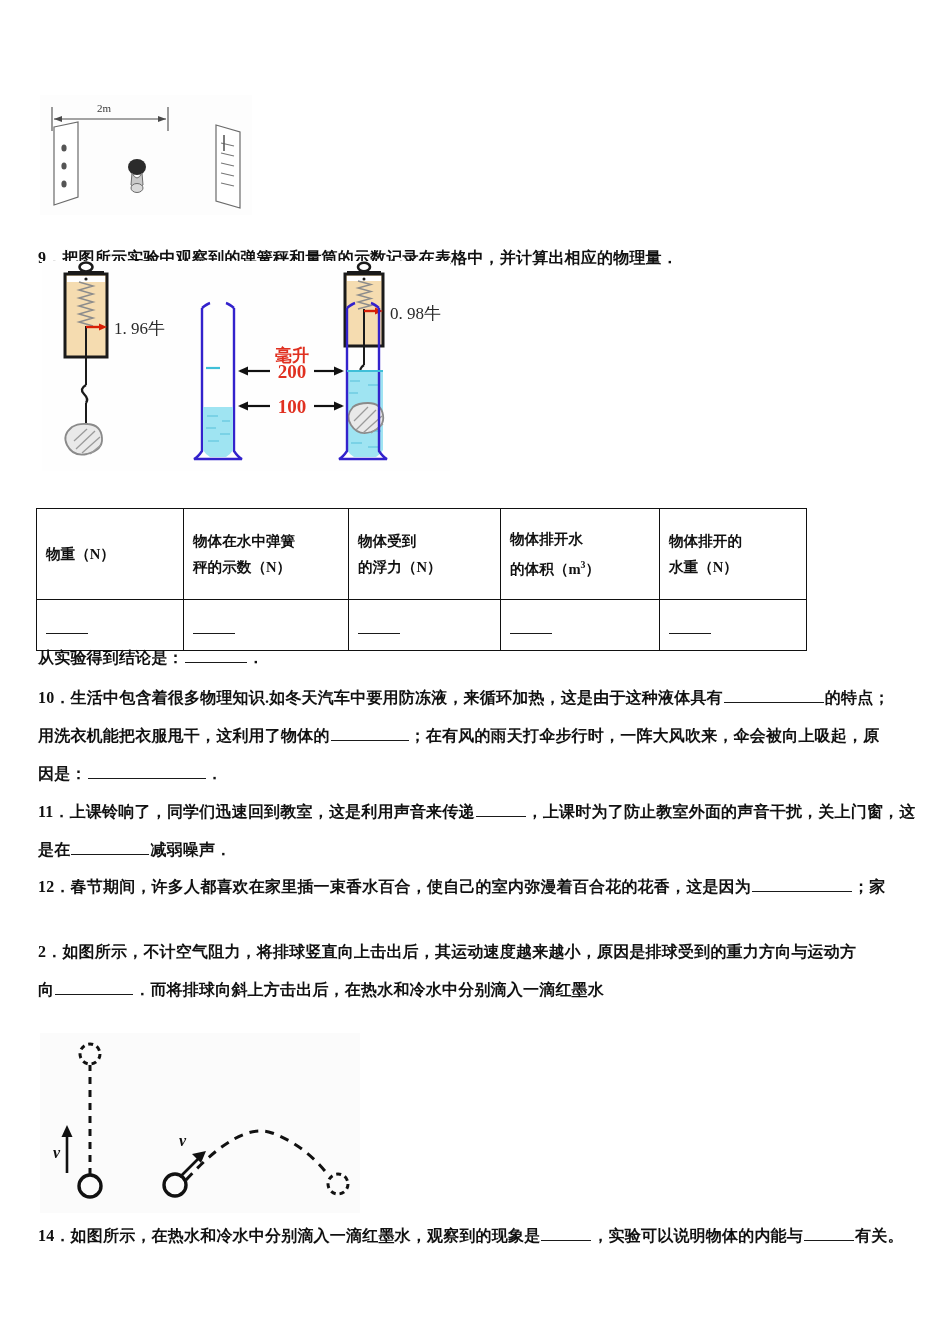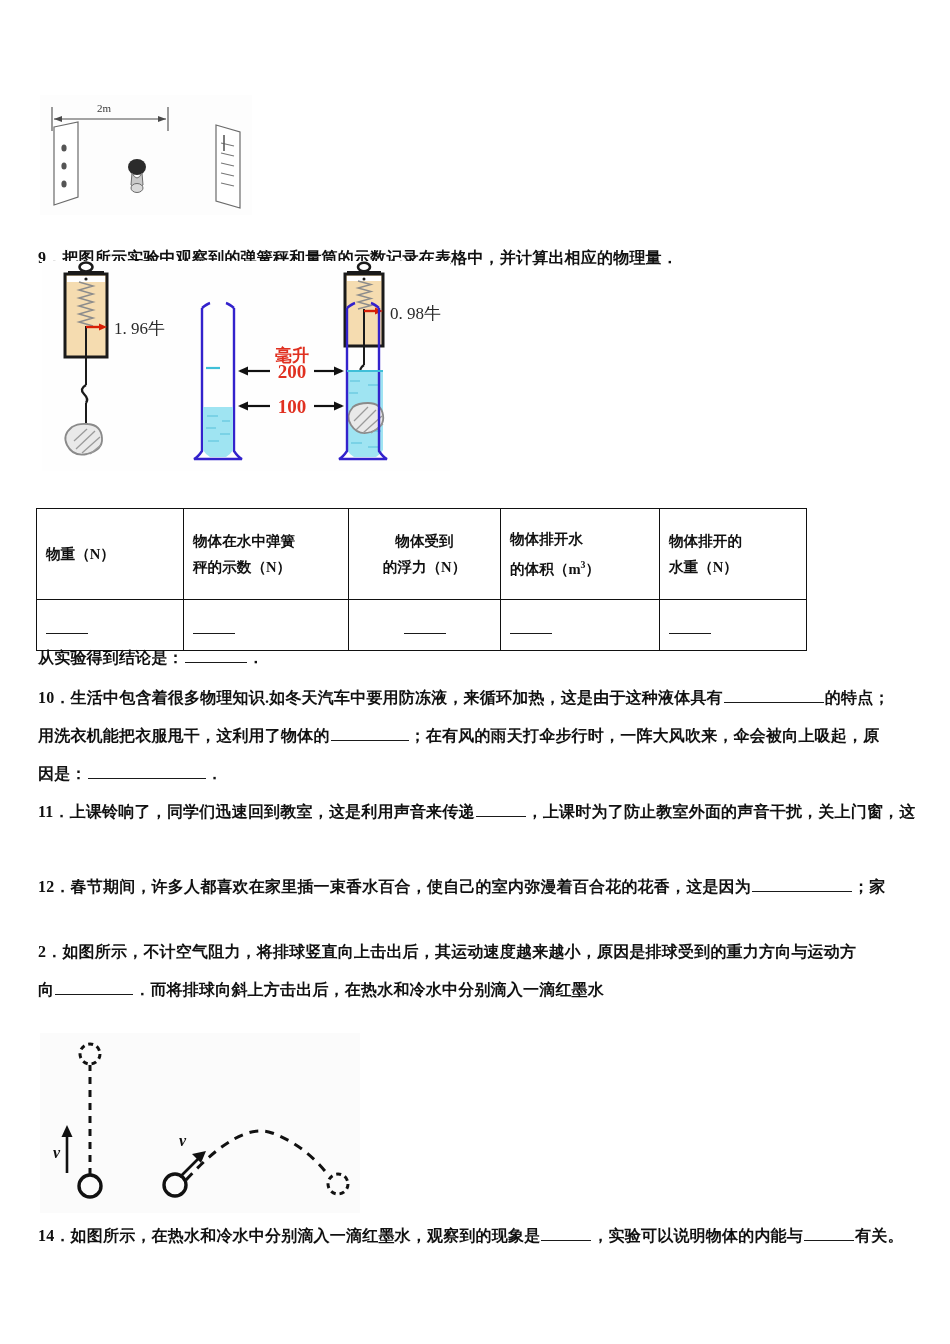--- a/index.html
+++ b/index.html
@@ -95,21 +95,21 @@
   table.data tr.head td { height: 78px; }
   table.data tr.vals td { height: 36px; vertical-align: bottom; padding-bottom: 8px; }
   .cellblank {
     display: inline-block;
     border-bottom: 1.5px solid #1a1a1a;
     width: 42px;
     height: 0.75em;
   }
   .c1 { width: 128px; }
   .c2 { width: 146px; }
-  .c3 { width: 133px; text-align: center; }
+  .c3 { width: 133px; }
   .c4 { width: 140px; }
   .c5 { width: 128px; }
   sup { font-size: 0.68em; vertical-align: super; }
 
   
   .fig-ball {
     position: absolute;
     left: 40px;
     top: 1022px;
     width: 320px;
@@ -354,20 +354,23 @@
     </div>
     <div class="qline">
       <span>因是：</span><span class="blank b-xxl"></span><span>．</span>
     </div>
   </div>
 
   <div class="qblock" style="top:782px;">
     <div class="qline">
       <span>11．</span><span>上课铃响了，同学们迅速回到教室，这是利用声音来传递</span><span class="blank b-sm"></span><span>，上课时为了防止教室外面的声音干扰，关上门窗，这</span>
     </div>
+    <div class="qline">
+      <span>是在</span><span class="blank b-lg"></span><span>减弱噪声．</span>
+    </div>
   </div>
 
   <div class="qblock" style="top:857px;">
     <div class="qline">
       <span>12．</span><span>春节期间，许多人都喜欢在家里插一束香水百合，使自己的室内弥漫着百合花的花香，这是因为</span><span class="blank b-xl"></span><span>；家</span>
     </div>
   </div>
 
   <div class="qblock" style="top:922px;">
     <div class="qline">

